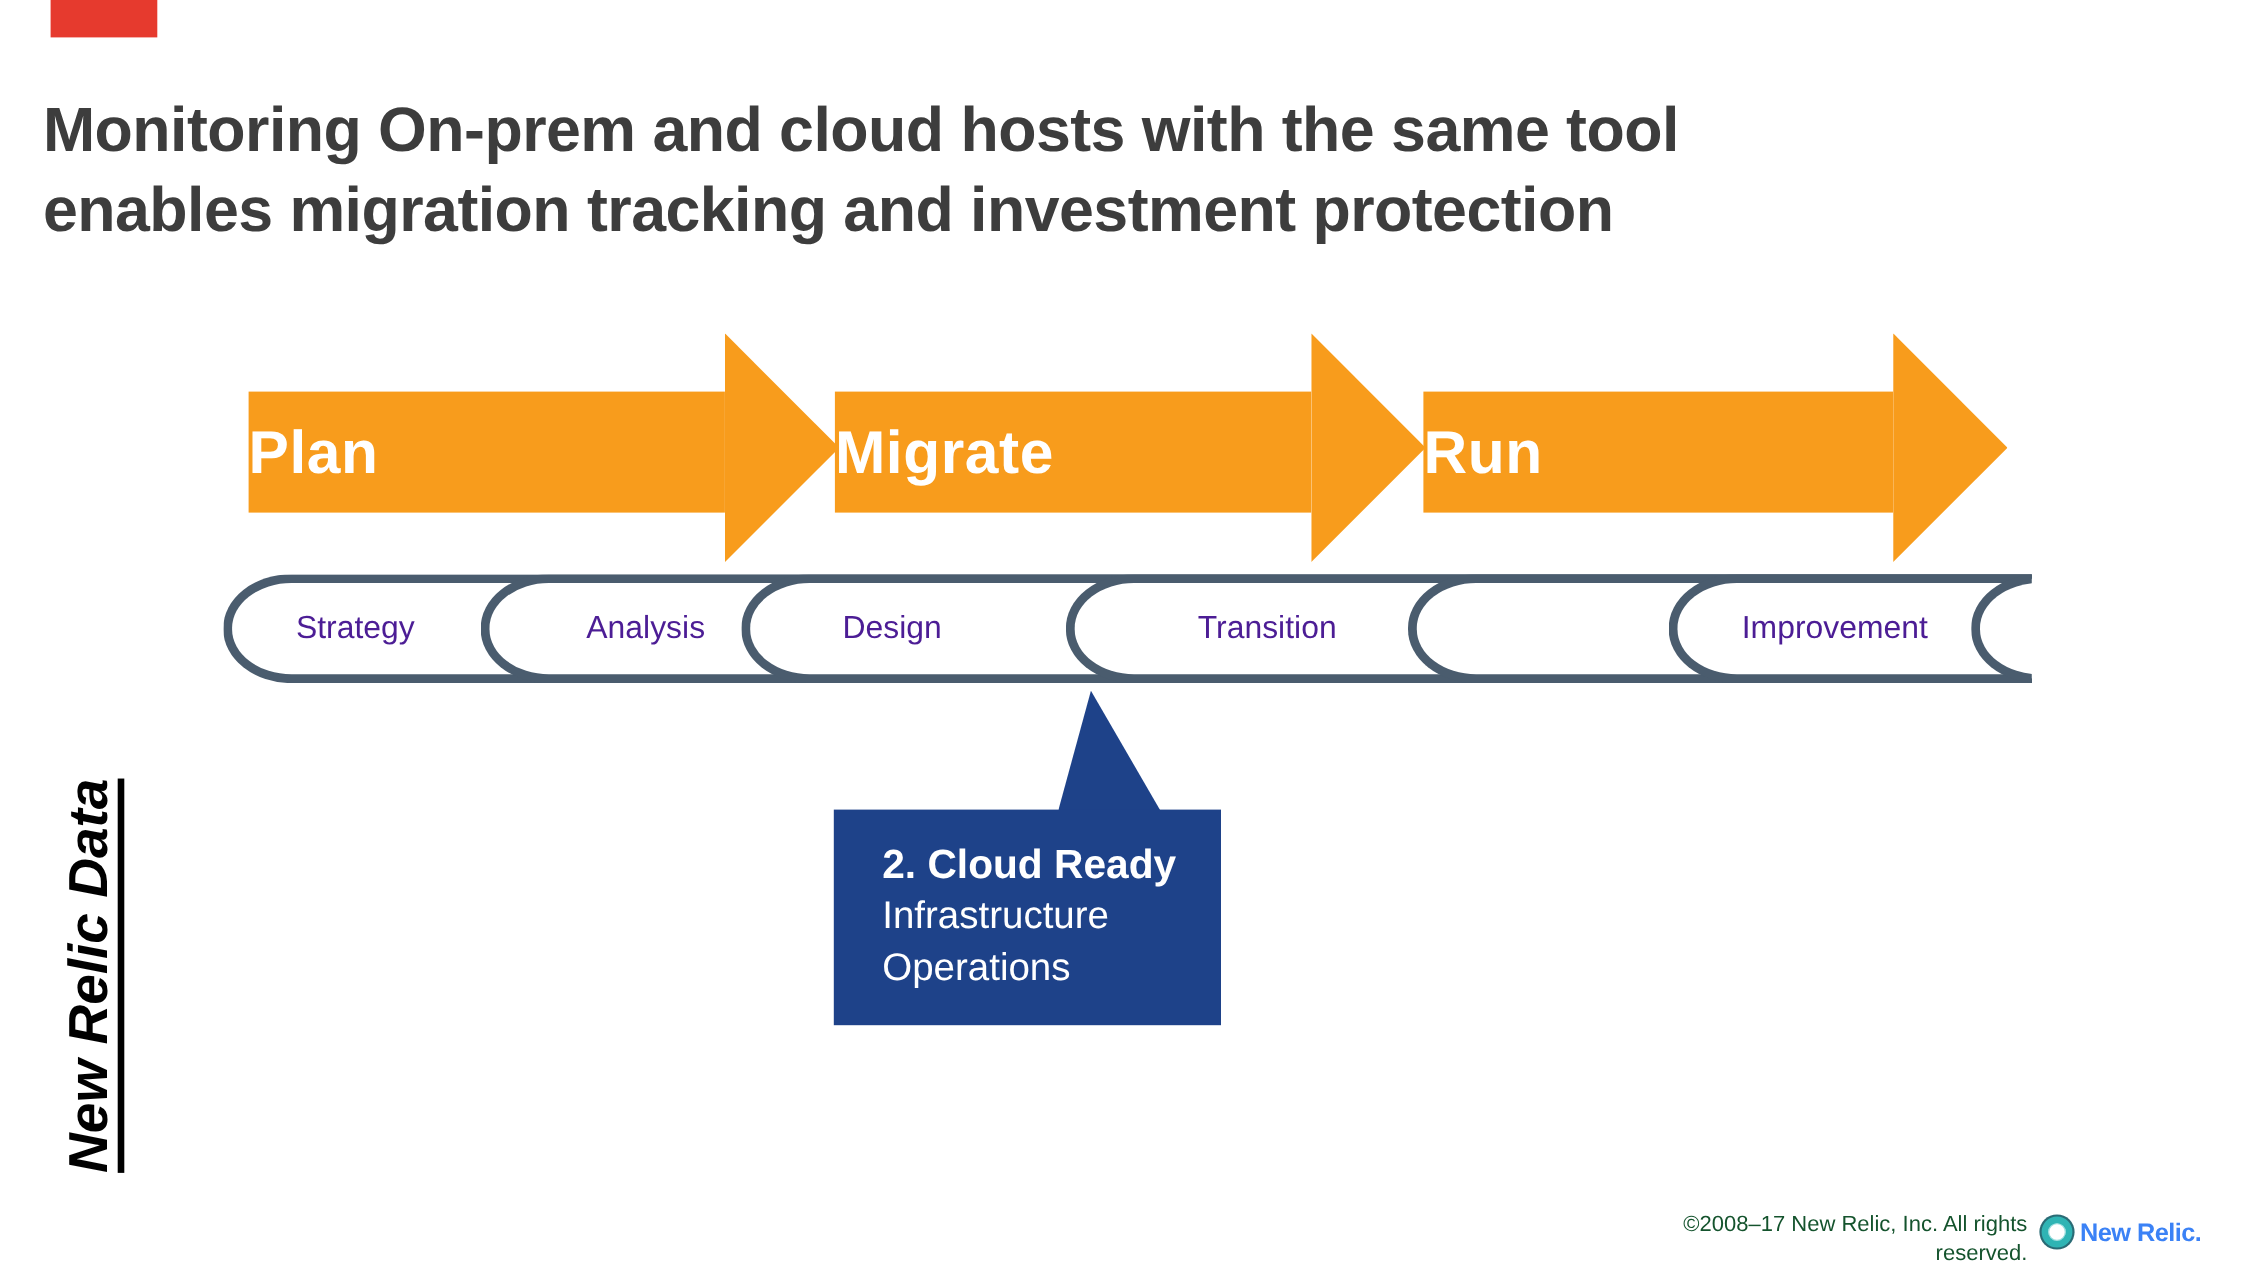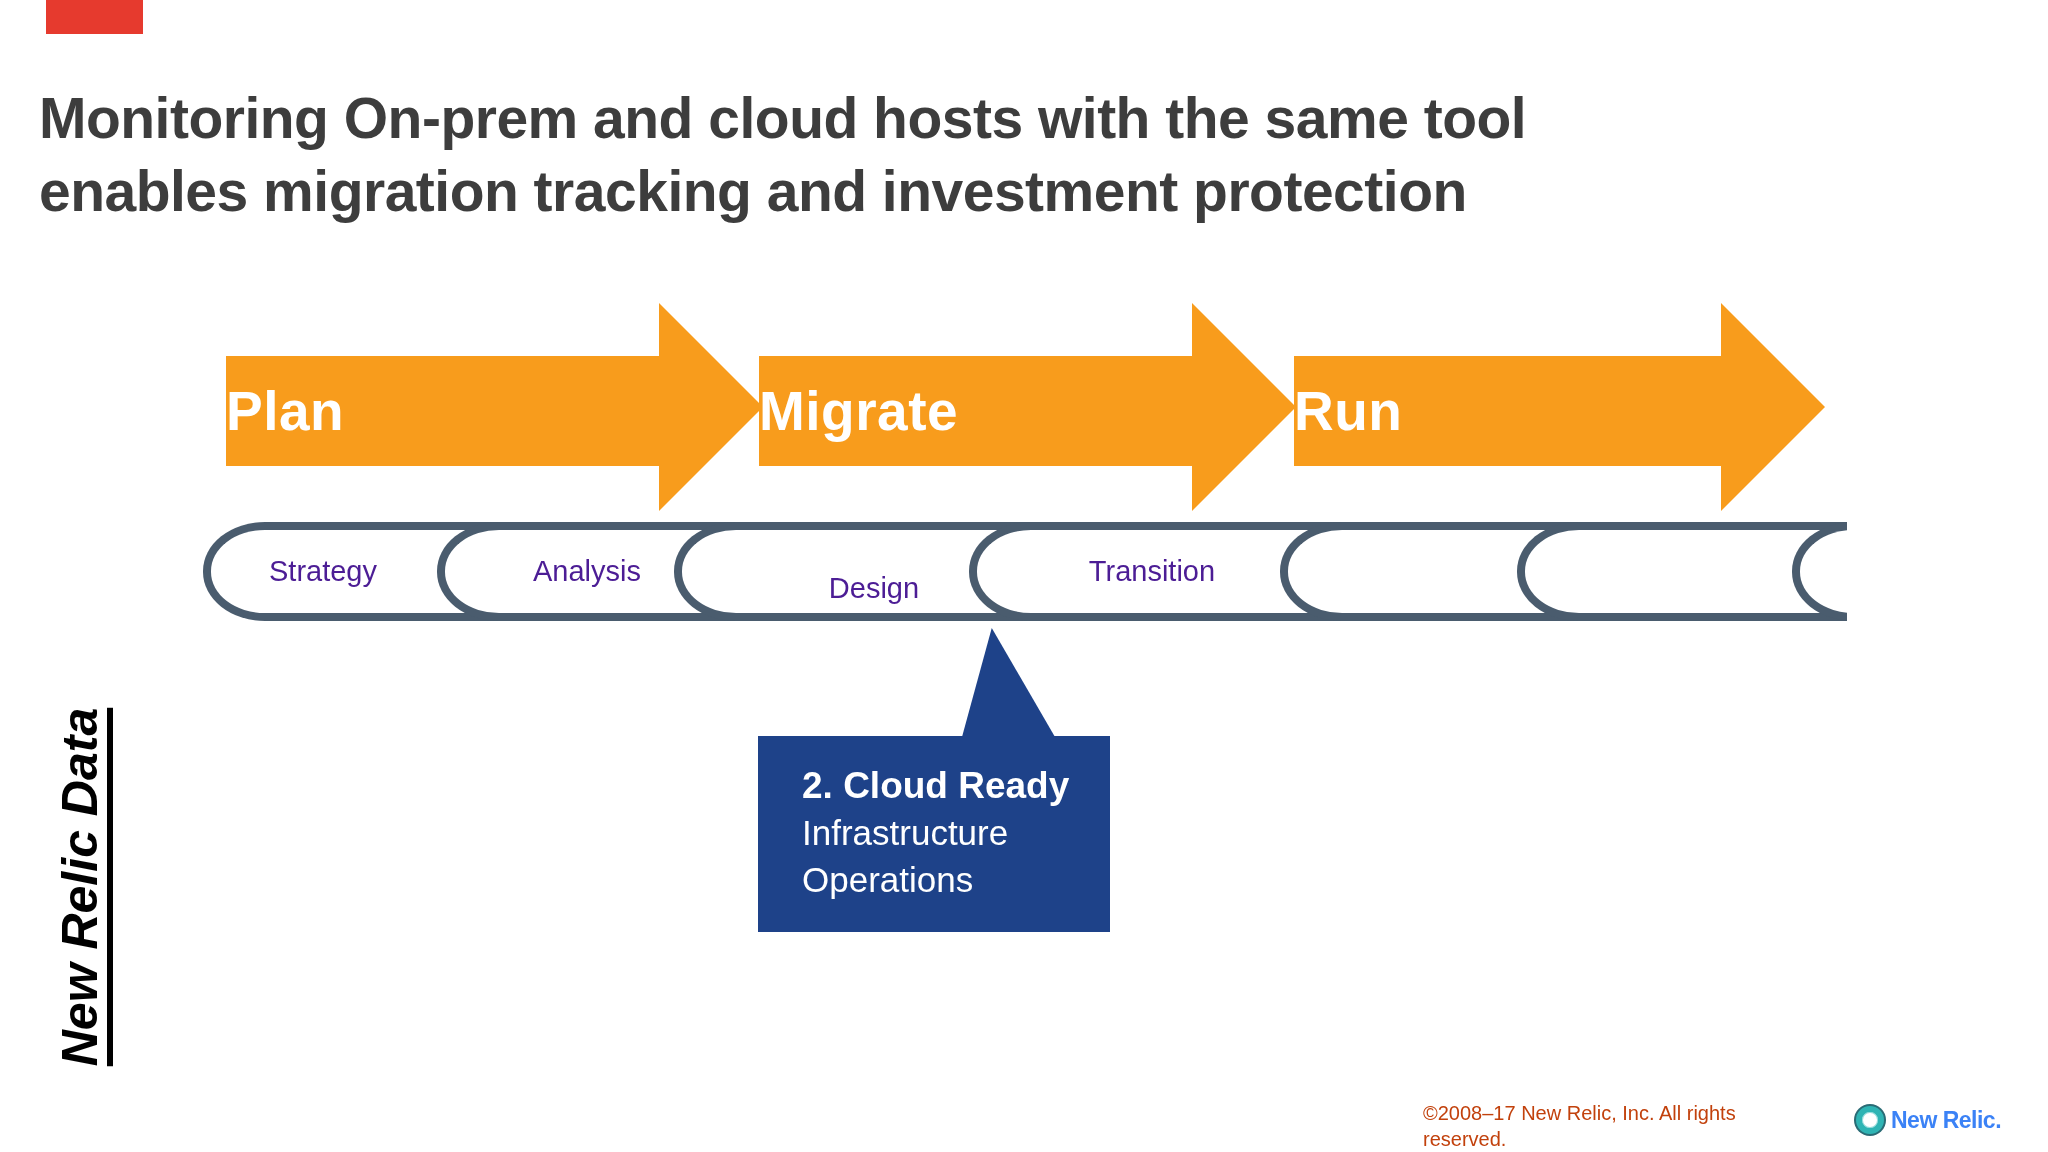--- a/index.html
+++ b/index.html
@@ -61,21 +61,21 @@
     position:absolute;left:-132px;top:849px;width:424px;height:76px;
     transform:rotate(-90deg);
     display:flex;align-items:center;justify-content:center;
     font-size:50px;font-weight:bold;font-style:italic;color:#000000;
     text-decoration:underline;text-decoration-thickness:6px;text-underline-offset:10px;
     white-space:nowrap;
   }
   
   .footer-copyright{
     position:absolute;right:205px;top:1100px;width:420px;
-    text-align:left;font-size:20px;line-height:26px;color:#c2410c;
+    text-align:right;font-size:20px;line-height:26px;color:#14532d;
   }
   .footer-logo{
     position:absolute;left:1856px;top:1106px;
     display:flex;align-items:center;gap:7px;
   }
   .logo-ring{
     width:16px;height:16px;border-radius:50%;background:#ffffff;
     border:6px solid var(--teal,#2FB4B4);
     box-shadow:0 0 0 2px #2A6B75, inset 0 0 0 1px #9adede;
   }
@@ -117,22 +117,23 @@
   <div class="pipeline" id="pipeline">
       <div class="pipe-seg" style="left: 0px; width: 1644px;"></div>
       <div class="pipe-seg" style="left: 234px; width: 1410px;"></div>
       <div class="pipe-seg" style="left: 471px; width: 1173px;"></div>
       <div class="pipe-seg" style="left: 766px; width: 878px;"></div>
       <div class="pipe-seg" style="left: 1077px; width: 567px;"></div>
       <div class="pipe-seg" style="left: 1314px; width: 330px;"></div>
       <div class="pipe-seg" style="left: 1589px; width: 55px;"></div>
       <div class="pipe-label" style="left: 120px;">Strategy</div>
       <div class="pipe-label" style="left: 352px; margin-left: 32px;">Analysis</div>
-      <div class="pipe-label" style="left: 671px; margin-top: 17px;">Design</div>
+      <div class="pipe-label" style="left: 608px;">Design</div>
       <div class="pipe-label" style="left: 949px;">Transition</div>
+      <div class="pipe-label" style="left: 1465px;">Improvement</div>
     </div>
 
   <div class="callout-pointer"></div>
   <div class="callout-box">
     <div class="callout-title">2. Cloud Ready</div>
     <div class="callout-line">Infrastructure</div>
     <div class="callout-line">Operations</div>
   </div>
 
   <div class="side-label">New Relic Data</div>

